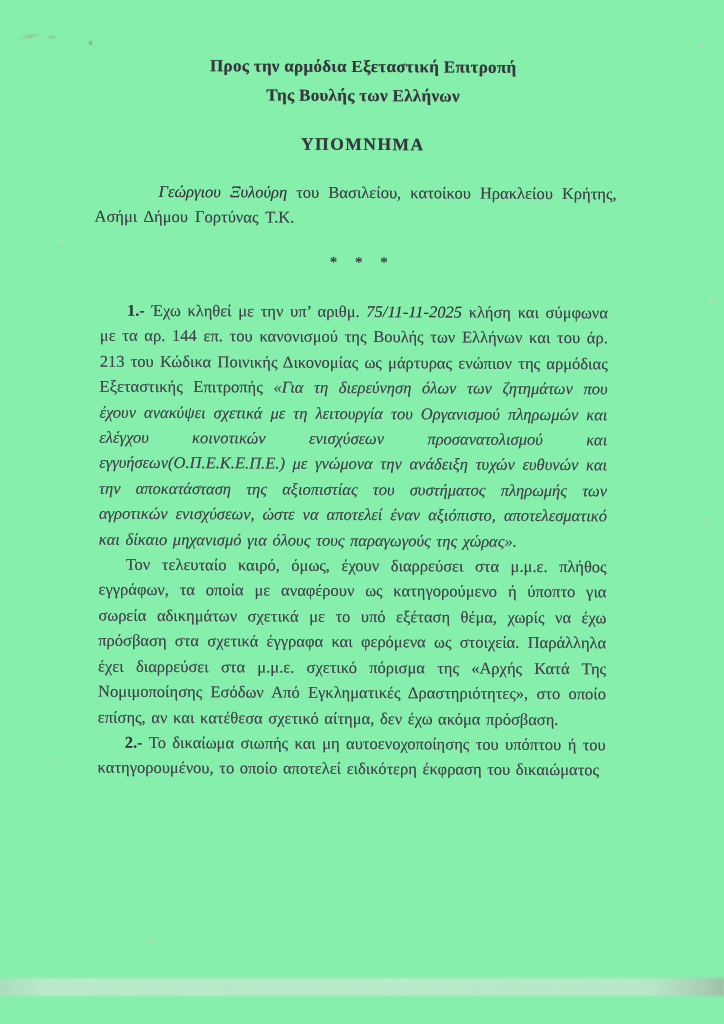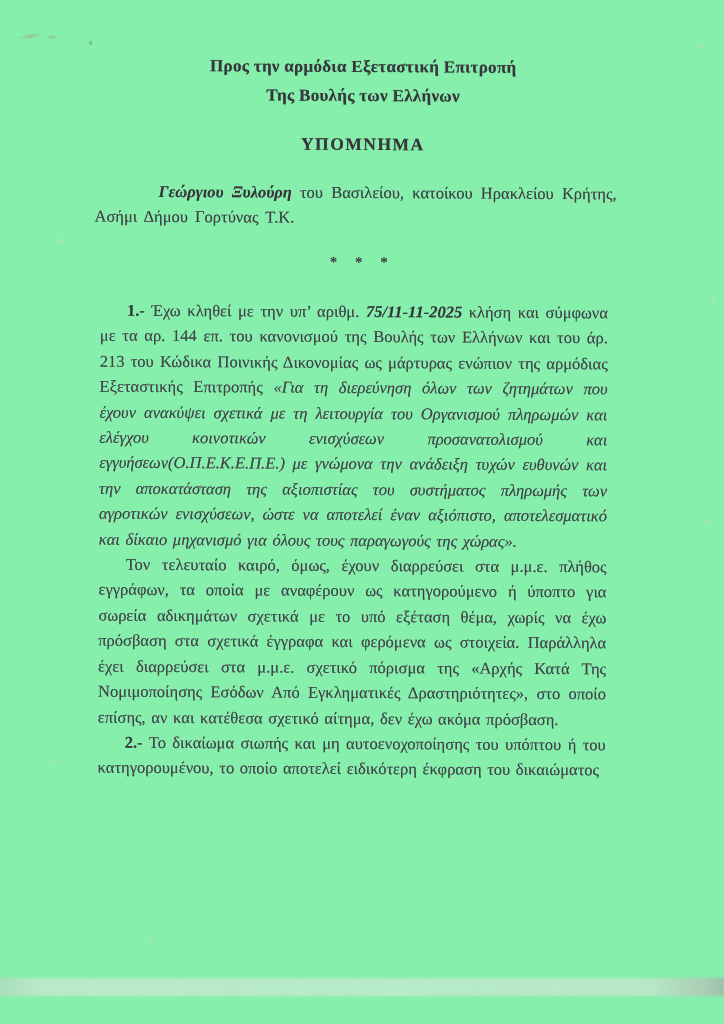--- a/index.html
+++ b/index.html
@@ -68,21 +68,21 @@
     font-size: 16.5px;
     line-height: 25.4px;
     text-align: justify;
     text-indent: 27px;
     word-spacing: 1.5px;
     color: #42424a;
     text-shadow: 0 0 0.6px rgba(60,60,66,0.5);
   }
   .p1 { margin-top: 28px !important; }
   .b  { font-weight: 700; color: #36363c; }
-  .bi { font-weight: 700; font-style: italic; color: #36363c; }
+  .bi { font-weight: 400; font-style: italic; color: #36363c; }
   .i  { font-style: italic; }
   .smudge {
     position: absolute;
     left: 12px; top: 28px;
     width: 52px; height: 16px;
     background:
       radial-gradient(ellipse 18px 4px at 18px 7px, rgba(176,150,148,0.55), rgba(176,150,148,0) 70%),
       radial-gradient(ellipse 10px 3px at 40px 11px, rgba(150,140,140,0.5), rgba(150,140,140,0) 70%);
     filter: blur(0.6px);
     transform: rotate(-8deg);

